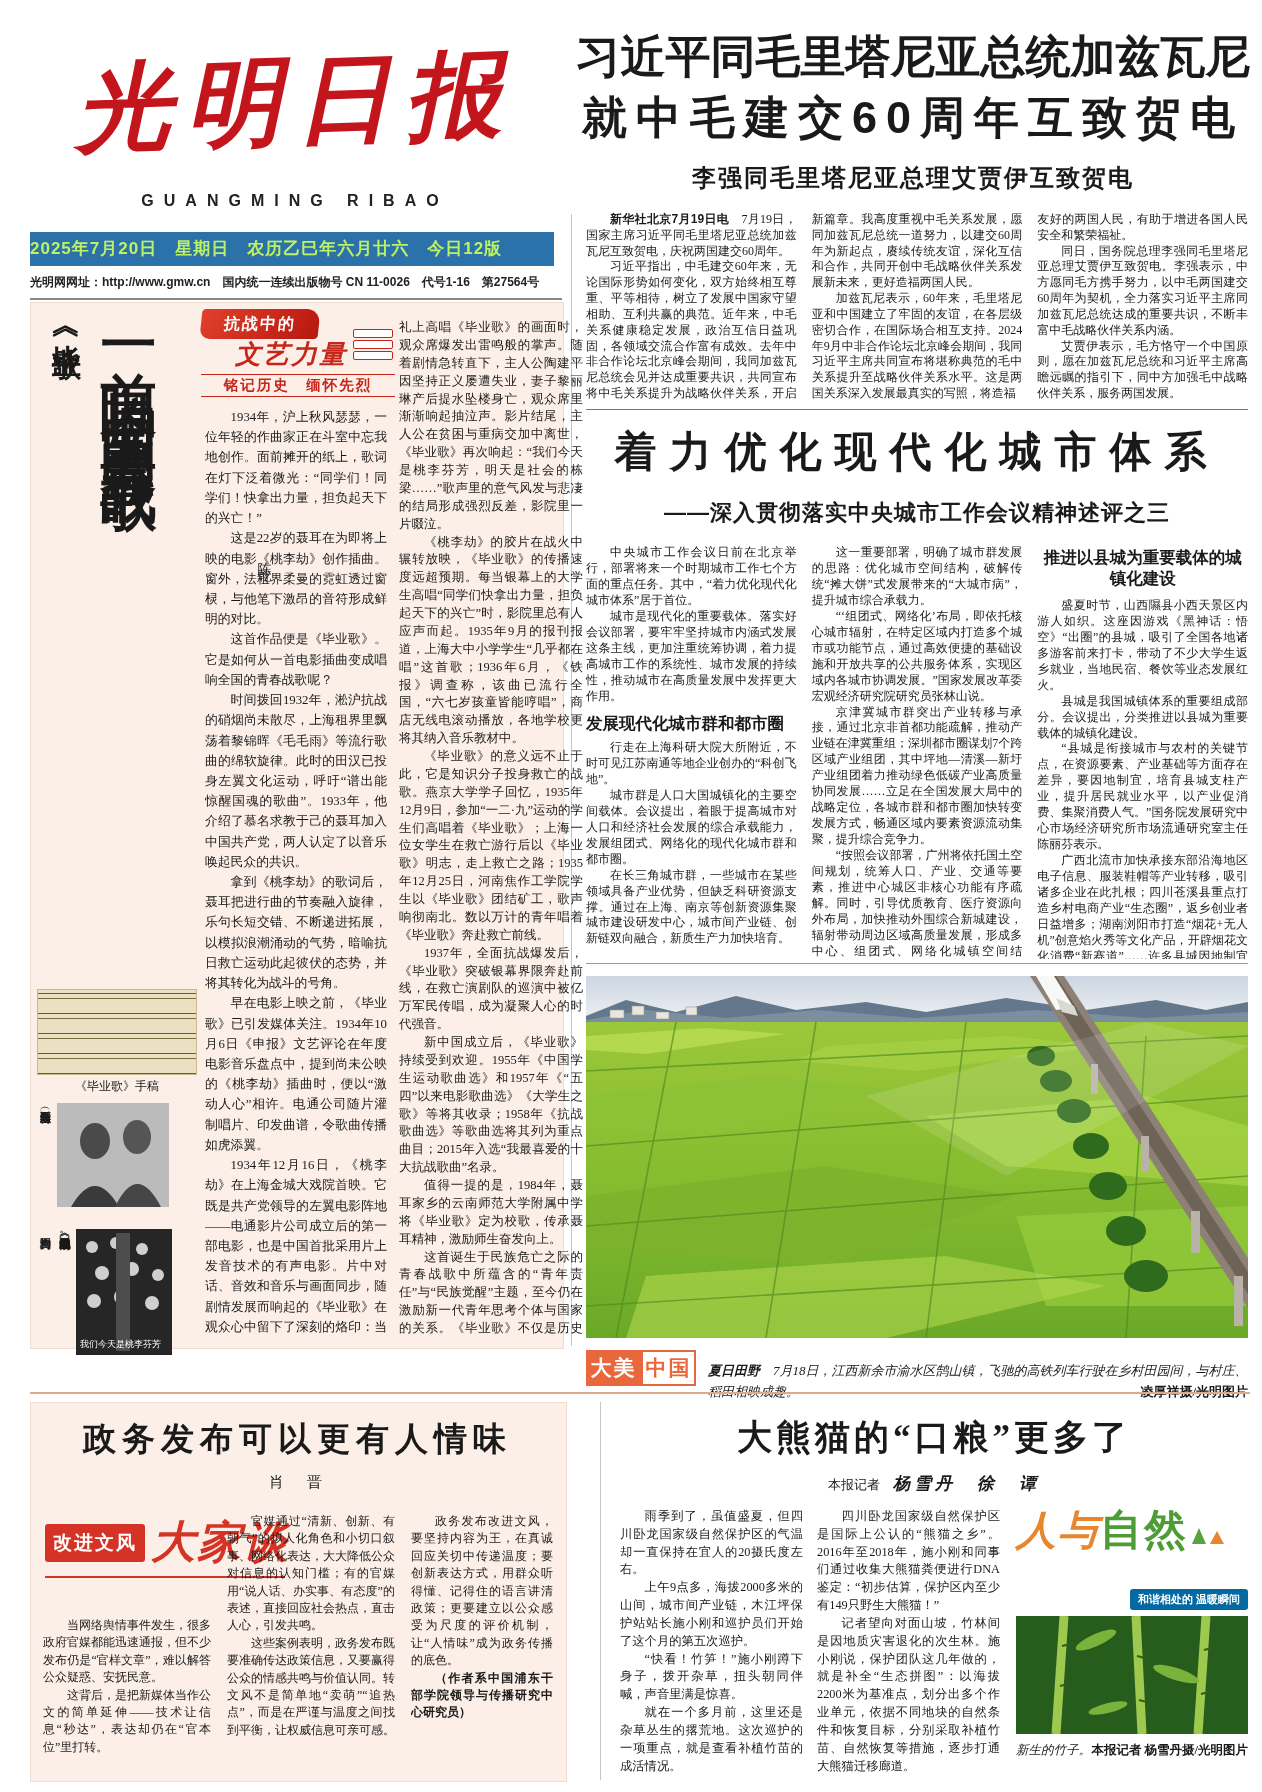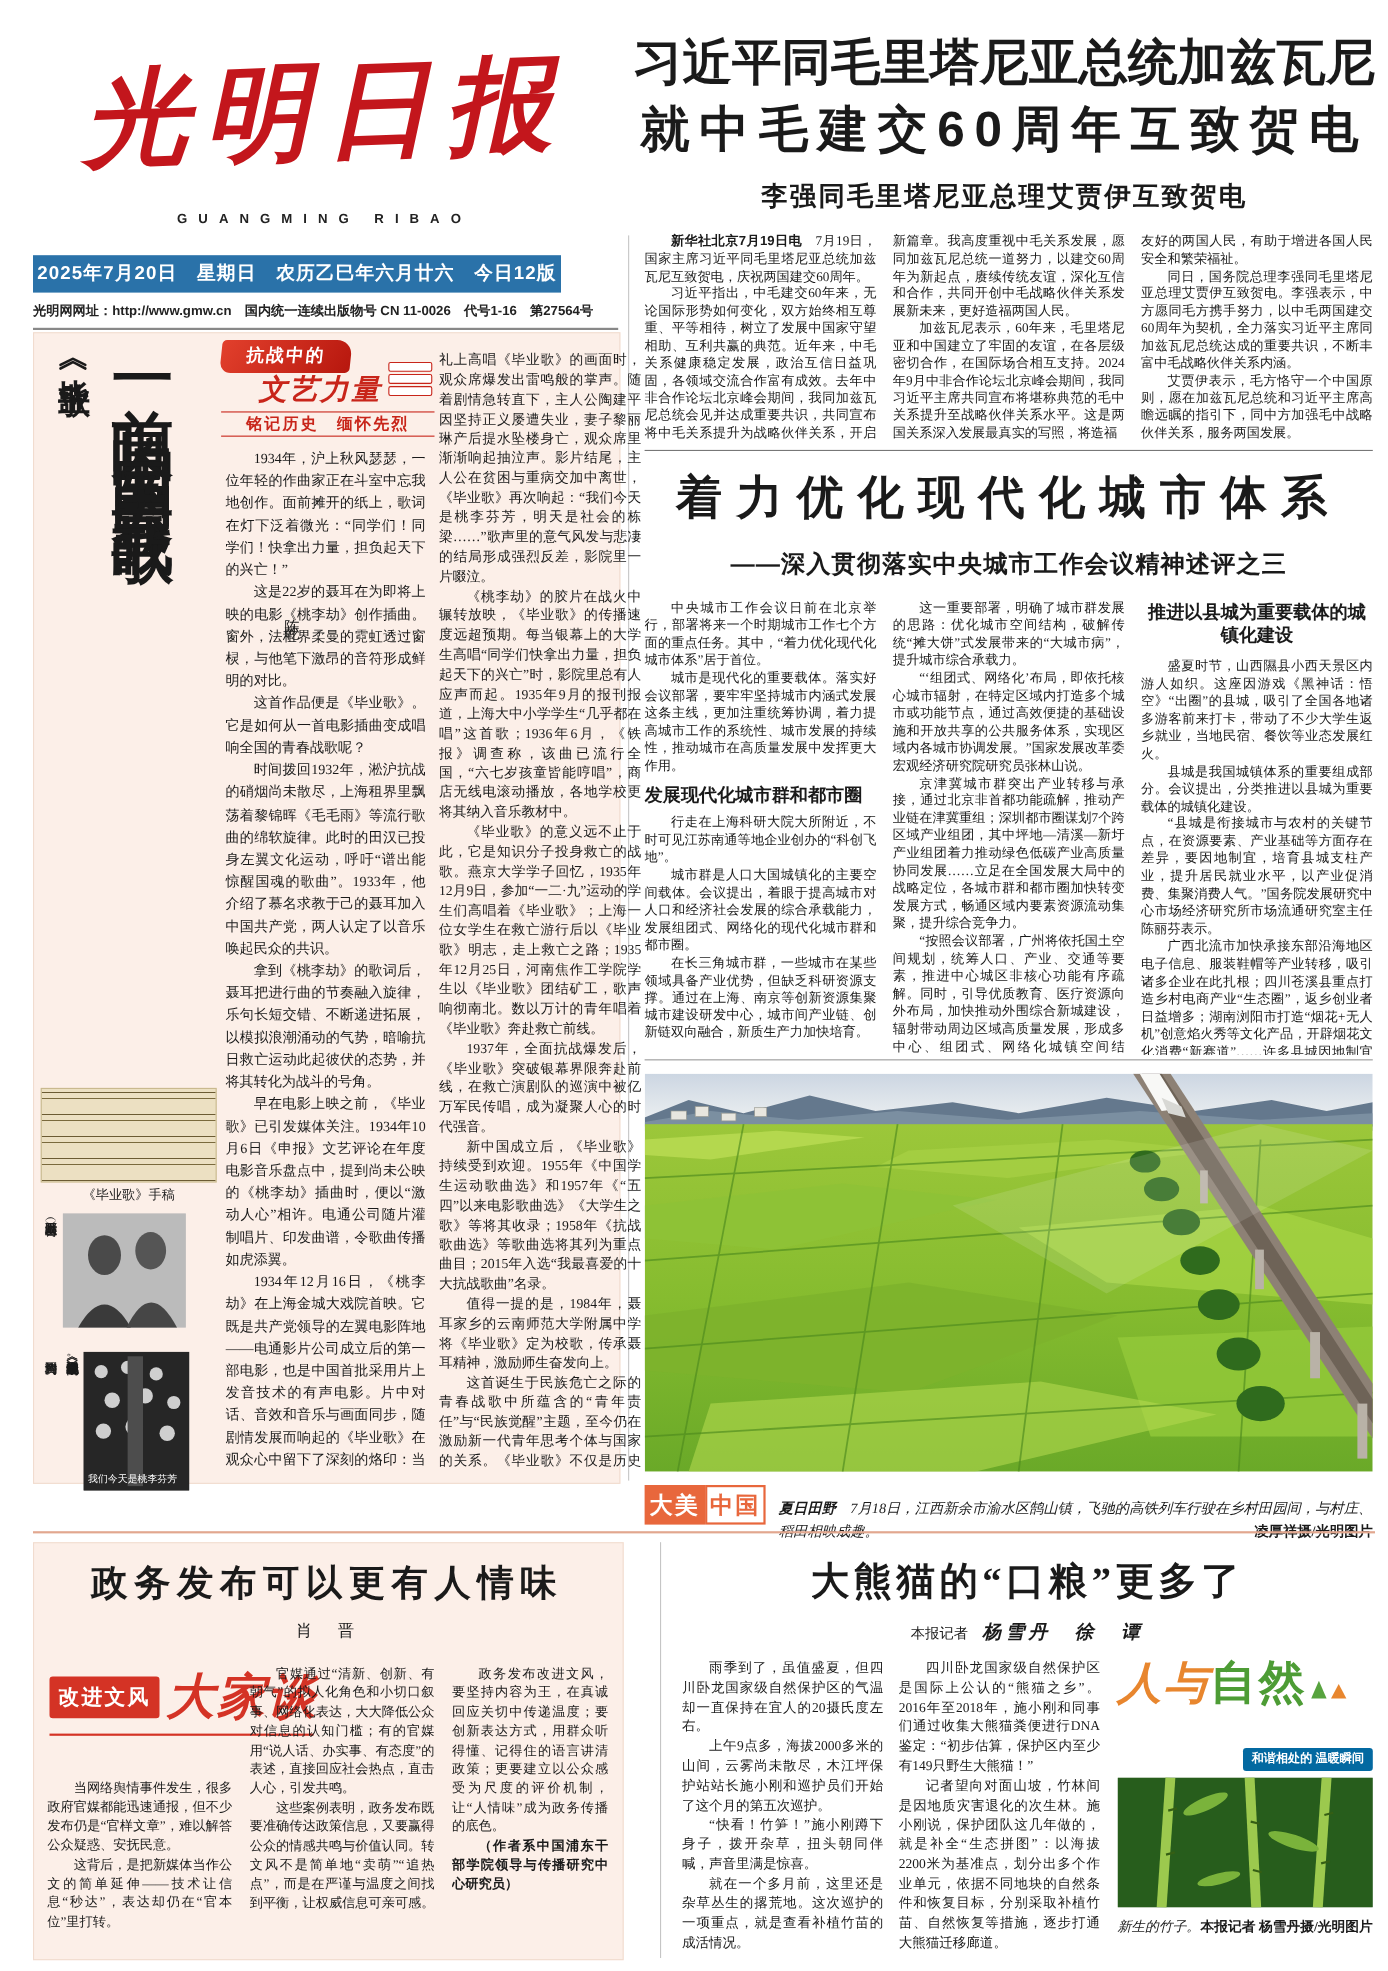--- a/index.html
+++ b/index.html
@@ -7,24 +7,24 @@
        font-family:"Liberation Serif","DejaVu Serif",serif;color:#1a1a1a;}
   .abs{position:absolute;}
   .hei{font-family:"Liberation Sans","DejaVu Sans",sans-serif;}
   .t{margin:0;text-align:justify;text-indent:2em;}
   .noind{text-indent:0;}
   .bold{font-weight:bold;}
   .vert{writing-mode:vertical-rl;}
   
   #logo{left:30px;top:18px;width:530px;height:168px;color:#c3161c;font-size:96px;font-weight:bold;
         font-style:italic;letter-spacing:14px;text-align:center;line-height:168px;transform:rotate(-2deg);}
-  #pinyin{left:30px;top:192px;width:530px;text-align:center;font-size:12px;font-weight:bold;
+  #pinyin{left:30px;top:192px;width:530px;text-align:center;font-size:16px;font-weight:bold;
           letter-spacing:10px;color:#222;}
-  #datebar{left:30px;top:232px;width:480px;height:34px;background:#2a72a9;color:#ffffff;
-           font-size:17px;font-weight:bold;text-align:center;line-height:34px;letter-spacing:1px;}
+  #datebar{left:30px;top:232px;width:524px;height:34px;background:#2a72a9;color:#bef264;
+           font-size:17px;font-weight:bold;line-height:34px;letter-spacing:1px;}
   #infoline{left:30px;top:274px;width:532px;font-size:12px;font-weight:bold;color:#222;white-space:nowrap;overflow:hidden;}
   #header-rule{left:30px;top:298px;width:532px;border-top:2px solid #888;}
   
   #th1{left:575px;top:28px;width:676px;font-size:45px;font-weight:900;text-align:center;line-height:1.28;}
   #th2{left:575px;top:88px;width:676px;font-size:45px;font-weight:900;text-align:center;letter-spacing:9px;}
   #tsub{left:575px;top:162px;width:676px;font-size:24px;font-weight:bold;text-align:center;letter-spacing:2px;}
   #tcols{left:586px;top:212px;width:662px;height:190px;display:flex;gap:15px;overflow:hidden;}
   #tcols .col{flex:1;font-size:12px;line-height:1.32;}
   #divider-main{left:571px;top:214px;height:1132px;border-left:1px solid #c5c5c5;}
   #rule-a{left:586px;top:409px;width:662px;border-top:1px solid #777;}
@@ -342,21 +342,21 @@
 
 <div class="abs" id="pandablock">
   <div class="abs" id="pandah">大熊猫的“口粮”更多了</div>
   <div class="abs" id="pandaby">
     <span>本报记者</span>　<span class="names">杨雪丹　徐　谭</span>
   </div>
 
   <div class="abs" id="pandacols">
     <div class="col">
       <p class="t">雨季到了，虽值盛夏，但四川卧龙国家级自然保护区的气温却一直保持在宜人的20摄氏度左右。</p>
-      <p class="t">上午9点多，海拔2000多米的山间，云雾尚未散尽，木江坪保护站站长施小刚和巡护员们开始了这个月的第五次巡护。</p>
+      <p class="t">上午9点多，海拔2000多米的山间，城市间产业链，木江坪保护站站长施小刚和巡护员们开始了这个月的第五次巡护。</p>
       <p class="t">“快看！竹笋！”施小刚蹲下身子，拨开杂草，扭头朝同伴喊，声音里满是惊喜。</p>
       <p class="t">就在一个多月前，这里还是杂草丛生的撂荒地。这次巡护的一项重点，就是查看补植竹苗的成活情况。</p>
       <p class="t">“这次修复的栖息地总面积有400多亩，后续会一步步扩大恢复，让更多散落的栖息地块重新连成片。”施小刚说。</p>
 
     </div>
     <div class="col">
       <p class="t">四川卧龙国家级自然保护区是国际上公认的“熊猫之乡”。2016年至2018年，施小刚和同事们通过收集大熊猫粪便进行DNA鉴定：“初步估算，保护区内至少有149只野生大熊猫！”</p>
       <p class="t">记者望向对面山坡，竹林间是因地质灾害退化的次生林。施小刚说，保护团队这几年做的，就是补全“生态拼图”：以海拔2200米为基准点，划分出多个作业单元，依据不同地块的自然条件和恢复目标，分别采取补植竹苗、自然恢复等措施，逐步打通大熊猫迁移廊道。</p>
       <p class="t">“这样一来，整座山会重新活起来。”</p>
     </div>

